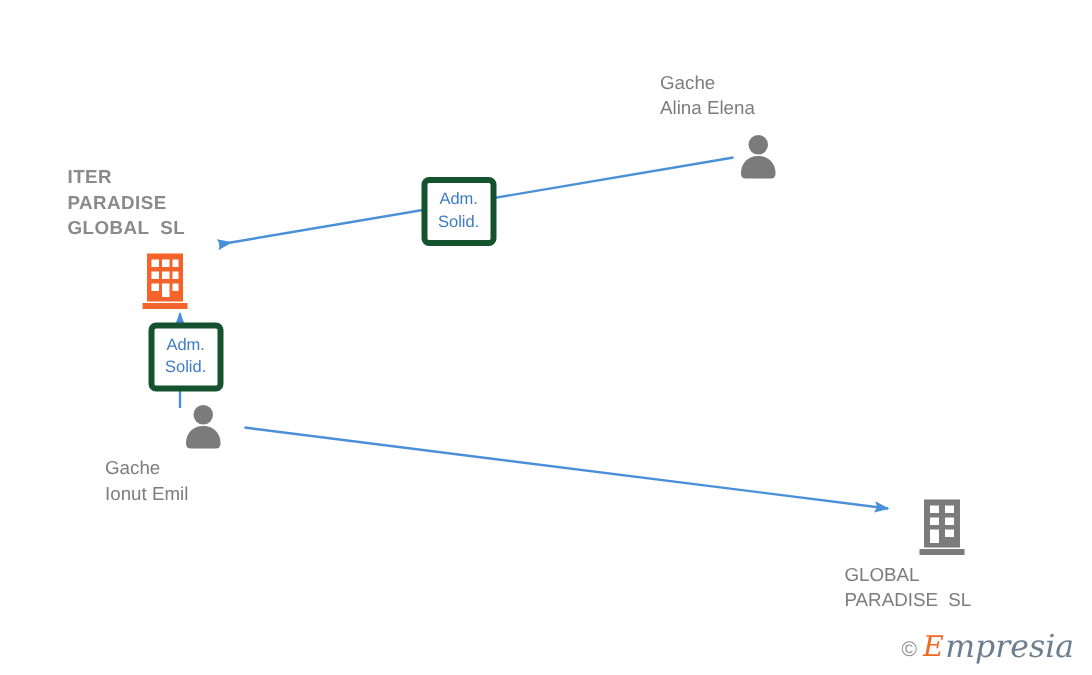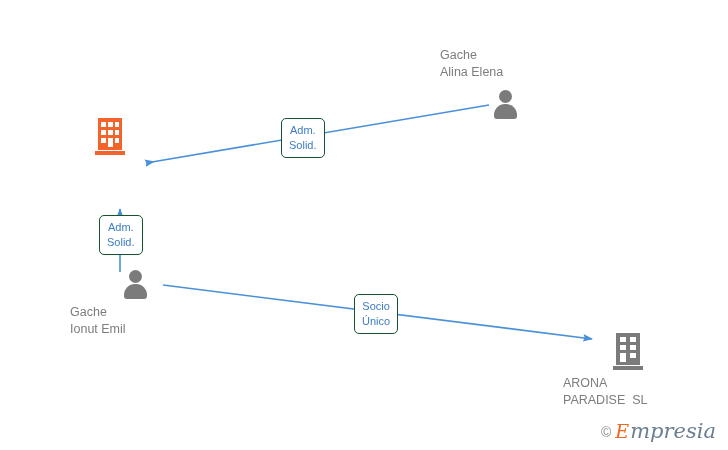--- a/index.html
+++ b/index.html
@@ -96,21 +96,21 @@
     width: 23px;
     height: 15px;
     background: #7b7b7b;
     border-radius: 11px 11px 3px 3px;
   }
 
   
   .rel-box {
     position: absolute;
     box-sizing: border-box;
-    border: 1px solid #14532d;
+    border: 4px solid #14532d;
     border-radius: 5px;
     background: #ffffff;
     color: #3c7cc4;
     font-size: 11px;
     line-height: 15px;
     text-align: center;
     padding: 4px 7px;
     white-space: pre;
   }
 
@@ -162,20 +162,23 @@
     </defs>
 
     <line x1="489" y1="105" x2="146" y2="163" stroke="#4a90d9" stroke-width="1.6" marker-end="url(#arrow-left)"></line>
 
     <line x1="120" y1="272" x2="120" y2="209" stroke="#4a90d9" stroke-width="1.6" marker-end="url(#arrow-up)"></line>
 
     <line x1="163" y1="285" x2="592" y2="339" stroke="#4a90d9" stroke-width="1.6" marker-end="url(#arrow-right)"></line>
   </svg>
 
   <div class="node" style="left:45px; top:110px; width:130px;">
+    <div class="node-label bold">ITER
+PARADISE
+GLOBAL  SL</div>
     <div class="building" style="color:#f4632a; margin-top:8px;">
       <div class="bld-body"></div>
       <div class="bld-base"></div>
       <div class="bld-win" style="left:6px;  top:4px;  width:5px; height:5px;"></div>
       <div class="bld-win" style="left:13px; top:4px;  width:5px; height:5px;"></div>
       <div class="bld-win" style="left:20px; top:4px;  width:4px; height:5px;"></div>
       <div class="bld-win" style="left:6px;  top:12px; width:5px; height:5px;"></div>
       <div class="bld-win" style="left:13px; top:12px; width:5px; height:5px;"></div>
       <div class="bld-win" style="left:20px; top:12px; width:4px; height:5px;"></div>
       <div class="bld-win" style="left:6px;  top:20px; width:5px; height:5px;"></div>
@@ -206,32 +209,30 @@
     <div class="building" style="color:#7b7b7b;">
       <div class="bld-body"></div>
       <div class="bld-base"></div>
       <div class="bld-win" style="left:7px;  top:4px;  width:6px; height:5px;"></div>
       <div class="bld-win" style="left:17px; top:4px;  width:6px; height:5px;"></div>
       <div class="bld-win" style="left:7px;  top:12px; width:6px; height:5px;"></div>
       <div class="bld-win" style="left:17px; top:12px; width:6px; height:5px;"></div>
       <div class="bld-win" style="left:17px; top:20px; width:6px; height:5px;"></div>
       <div class="bld-door" style="left:7px; top:20px; width:6px; height:9px;"></div>
     </div>
-    <div class="node-label" style="margin-top:5px;">ARONA
+    <div class="node-label" style="margin-top:5px;">GLOBAL
 PARADISE  SL</div>
   </div>
 
   <div class="rel-box" style="left:281px; top:118px;">Adm.
 Solid.</div>
 
   <div class="rel-box" style="left:99px; top:215px;">Adm.
 Solid.</div>
 
-  <div class="rel-box" style="left:354px; top:294px;">Socio
-Único</div>
 
   <div id="watermark">
     <span class="wm-c">©</span>
     <span class="wm-e">E</span>
     <span class="wm-rest">mpresia</span>
   </div>
 
 </div>
 
 </body></html>

